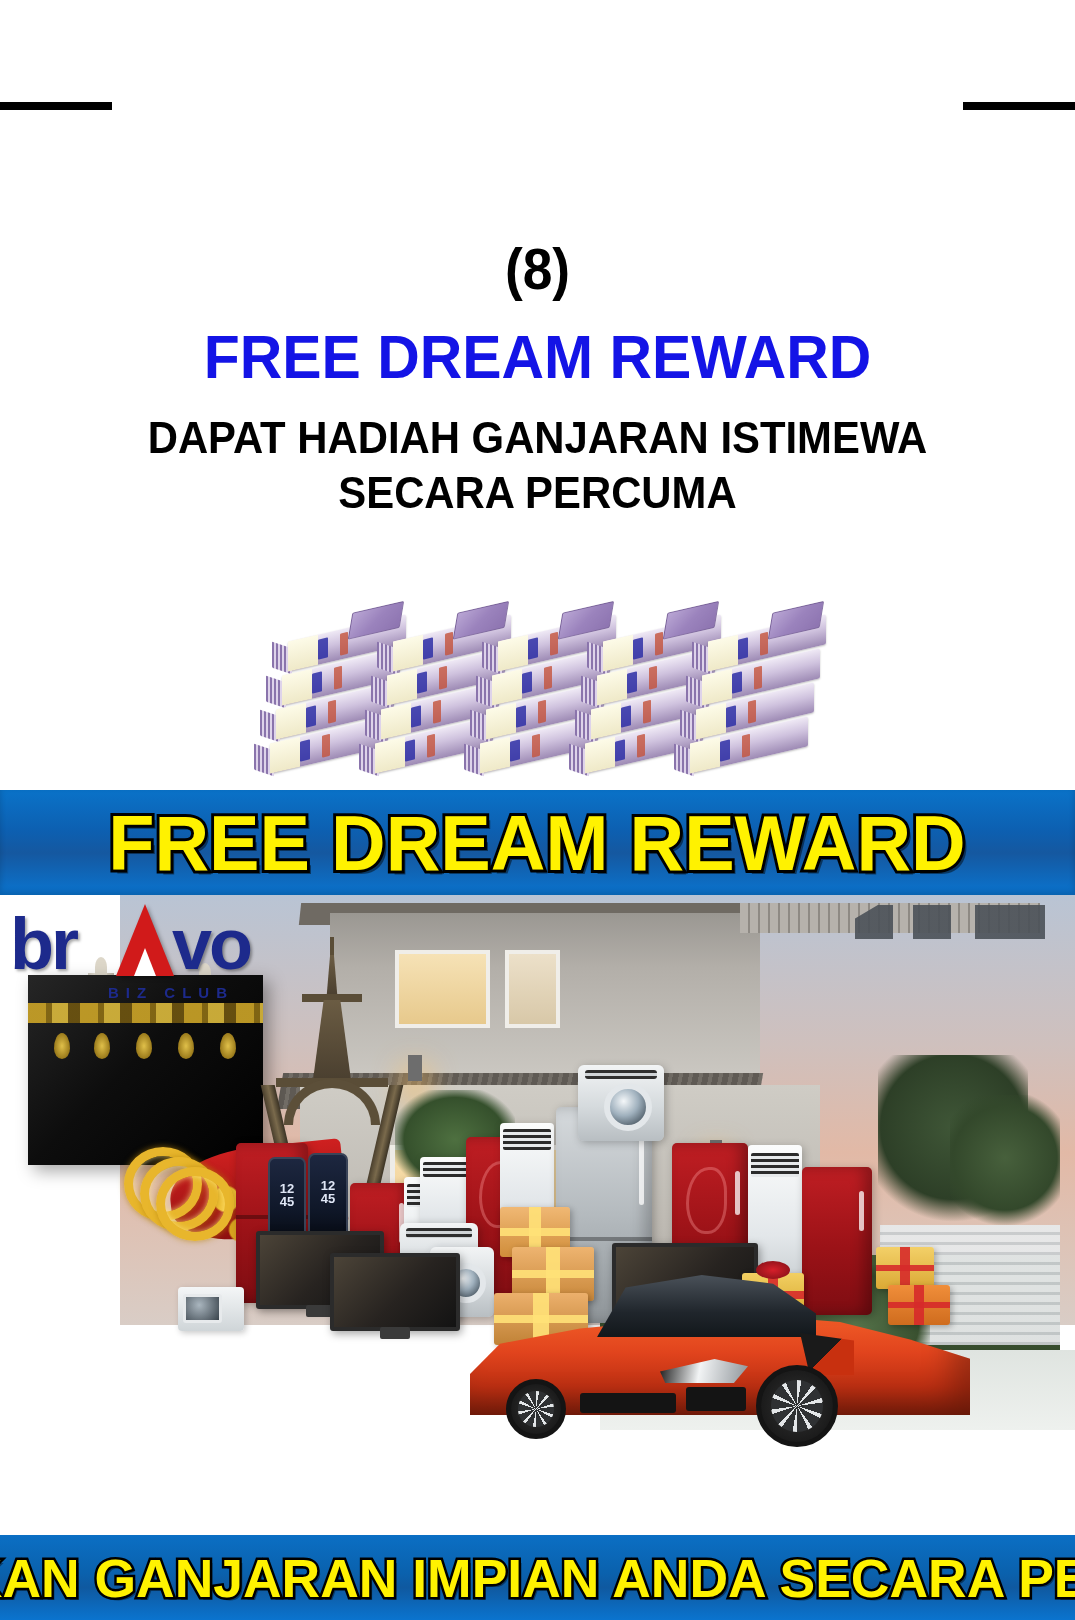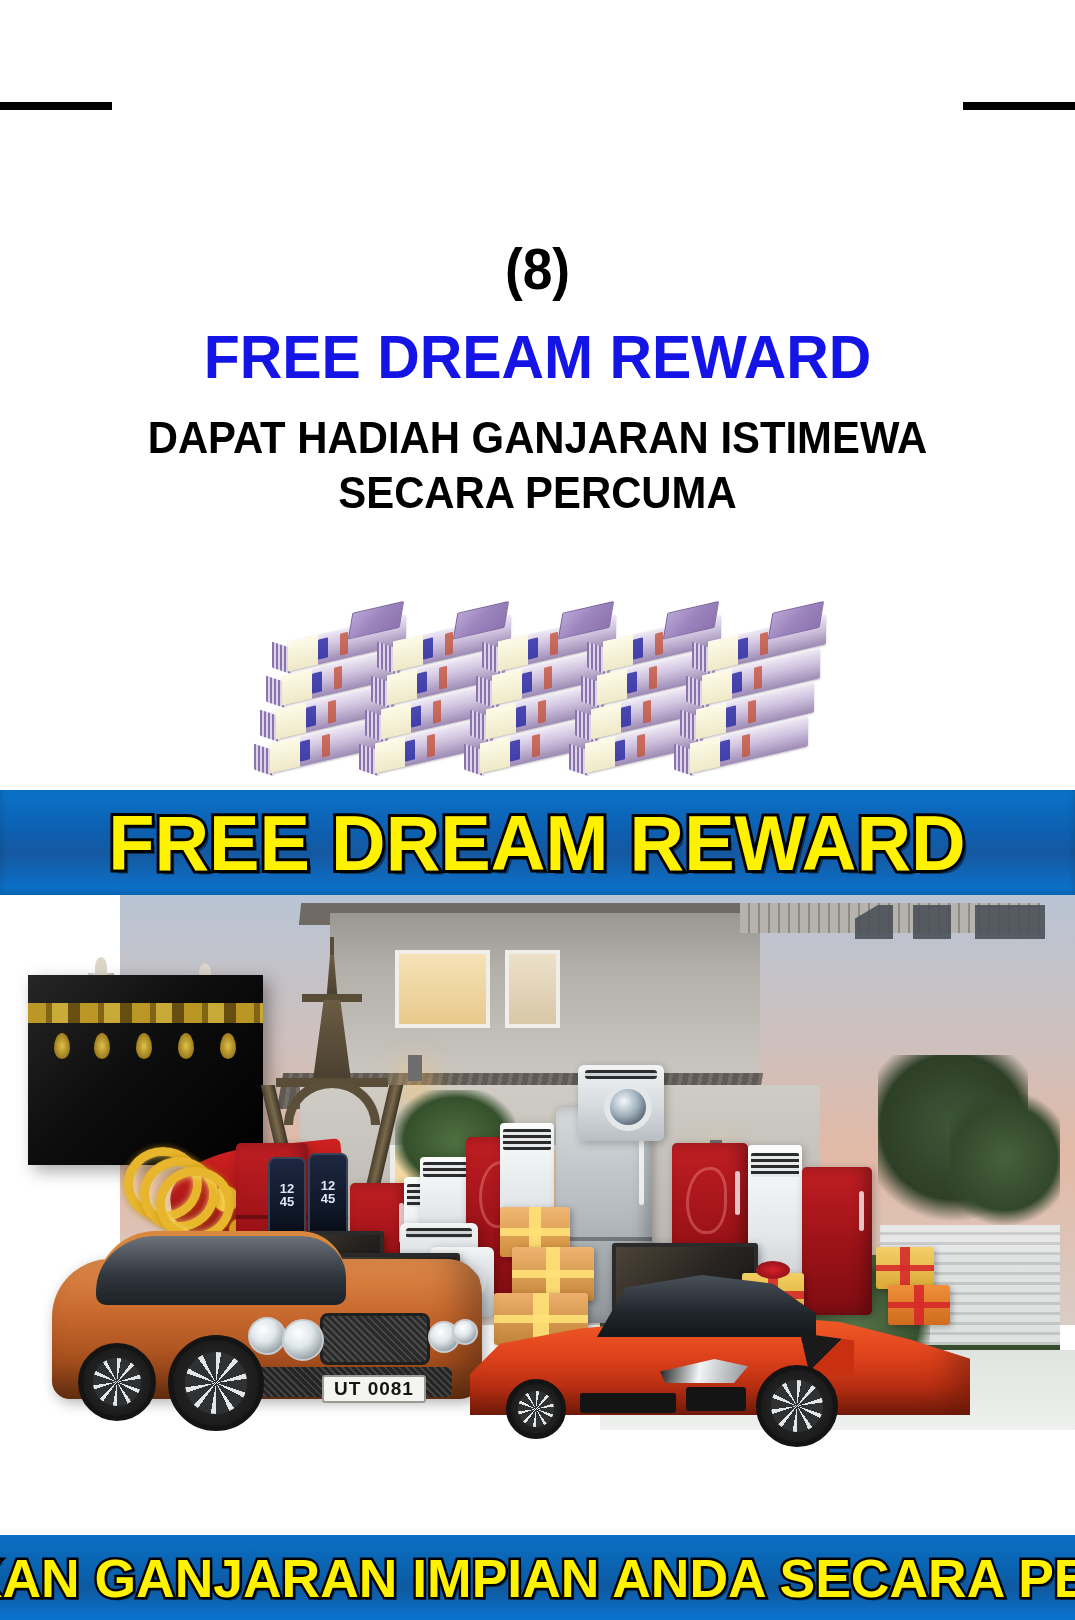--- a/index.html
+++ b/index.html
@@ -804,51 +804,40 @@
   <div class="bow" style="left:756px; top:366px;"></div>
   <div class="gift red-rib" style="left:876px; top:352px; width:58px; height:42px; background:linear-gradient(180deg,#f3d068,#dba935);">
     <div class="ribbon-v"></div>
       <div class="ribbon-h"></div>
   </div>
   <div class="gift red-rib" style="left:888px; top:390px; width:62px; height:40px; background:linear-gradient(180deg,#f08e3a,#cf6c1e);">
     <div class="ribbon-v"></div>
       <div class="ribbon-h"></div>
   </div>
 
-  <div class="bentley">
-    <div class="bentley-body"></div>
-    <div class="bentley-cabin"></div>
-    <div class="bentley-grille"></div>
-    <div class="bentley-lower-grille"></div>
-    <div class="hl" style="left:196px; top:100px; width:38px; height:38px;"></div>
-    <div class="hl" style="left:230px; top:102px; width:42px; height:42px;"></div>
-    <div class="hl" style="left:376px; top:104px; width:32px; height:32px;"></div>
-    <div class="hl" style="left:400px; top:102px; width:26px; height:26px;"></div>
-    <div class="plate">UT 0081</div>
-    <div class="wheel" style="left:26px; top:126px; width:78px; height:78px;">
-      <div class="spokes"></div>
-    </div>
-    <div class="wheel" style="left:116px; top:118px; width:96px; height:96px;">
-      <div class="spokes"></div>
-    </div>
-  </div>
 
   <div class="lambo">
     <div class="lambo-body"></div>
     <div class="lambo-cabin"></div>
     <div class="lambo-hl"></div>
     <div class="lambo-vent"></div>
     <div class="lambo-intake" style="left:110px; top:138px; width:96px; height:20px;"></div>
     <div class="lambo-intake" style="left:216px; top:132px; width:60px; height:24px;"></div>
     <div class="wheel" style="left:286px; top:110px; width:82px; height:82px;">
       <div class="spokes"></div>
     </div>
     <div class="wheel" style="left:36px; top:124px; width:60px; height:60px;">
       <div class="spokes"></div>
     </div>
   </div>
 
+  <div class="bravo-logo">
+    <div class="bravo-word">br</div>
+    <div class="bravo-a"></div>
+    <div class="bravo-word" style="left:162px;">vo</div>
+    <div class="bravo-tag">BIZ CLUB</div>
+  </div>
 
 </div>
 
 <div class="bottom-banner">
   <div class="bottom-banner-text">DAPATKAN GANJARAN IMPIAN ANDA SECARA PERCUMA</div>
 </div>
 
 </body></html>

